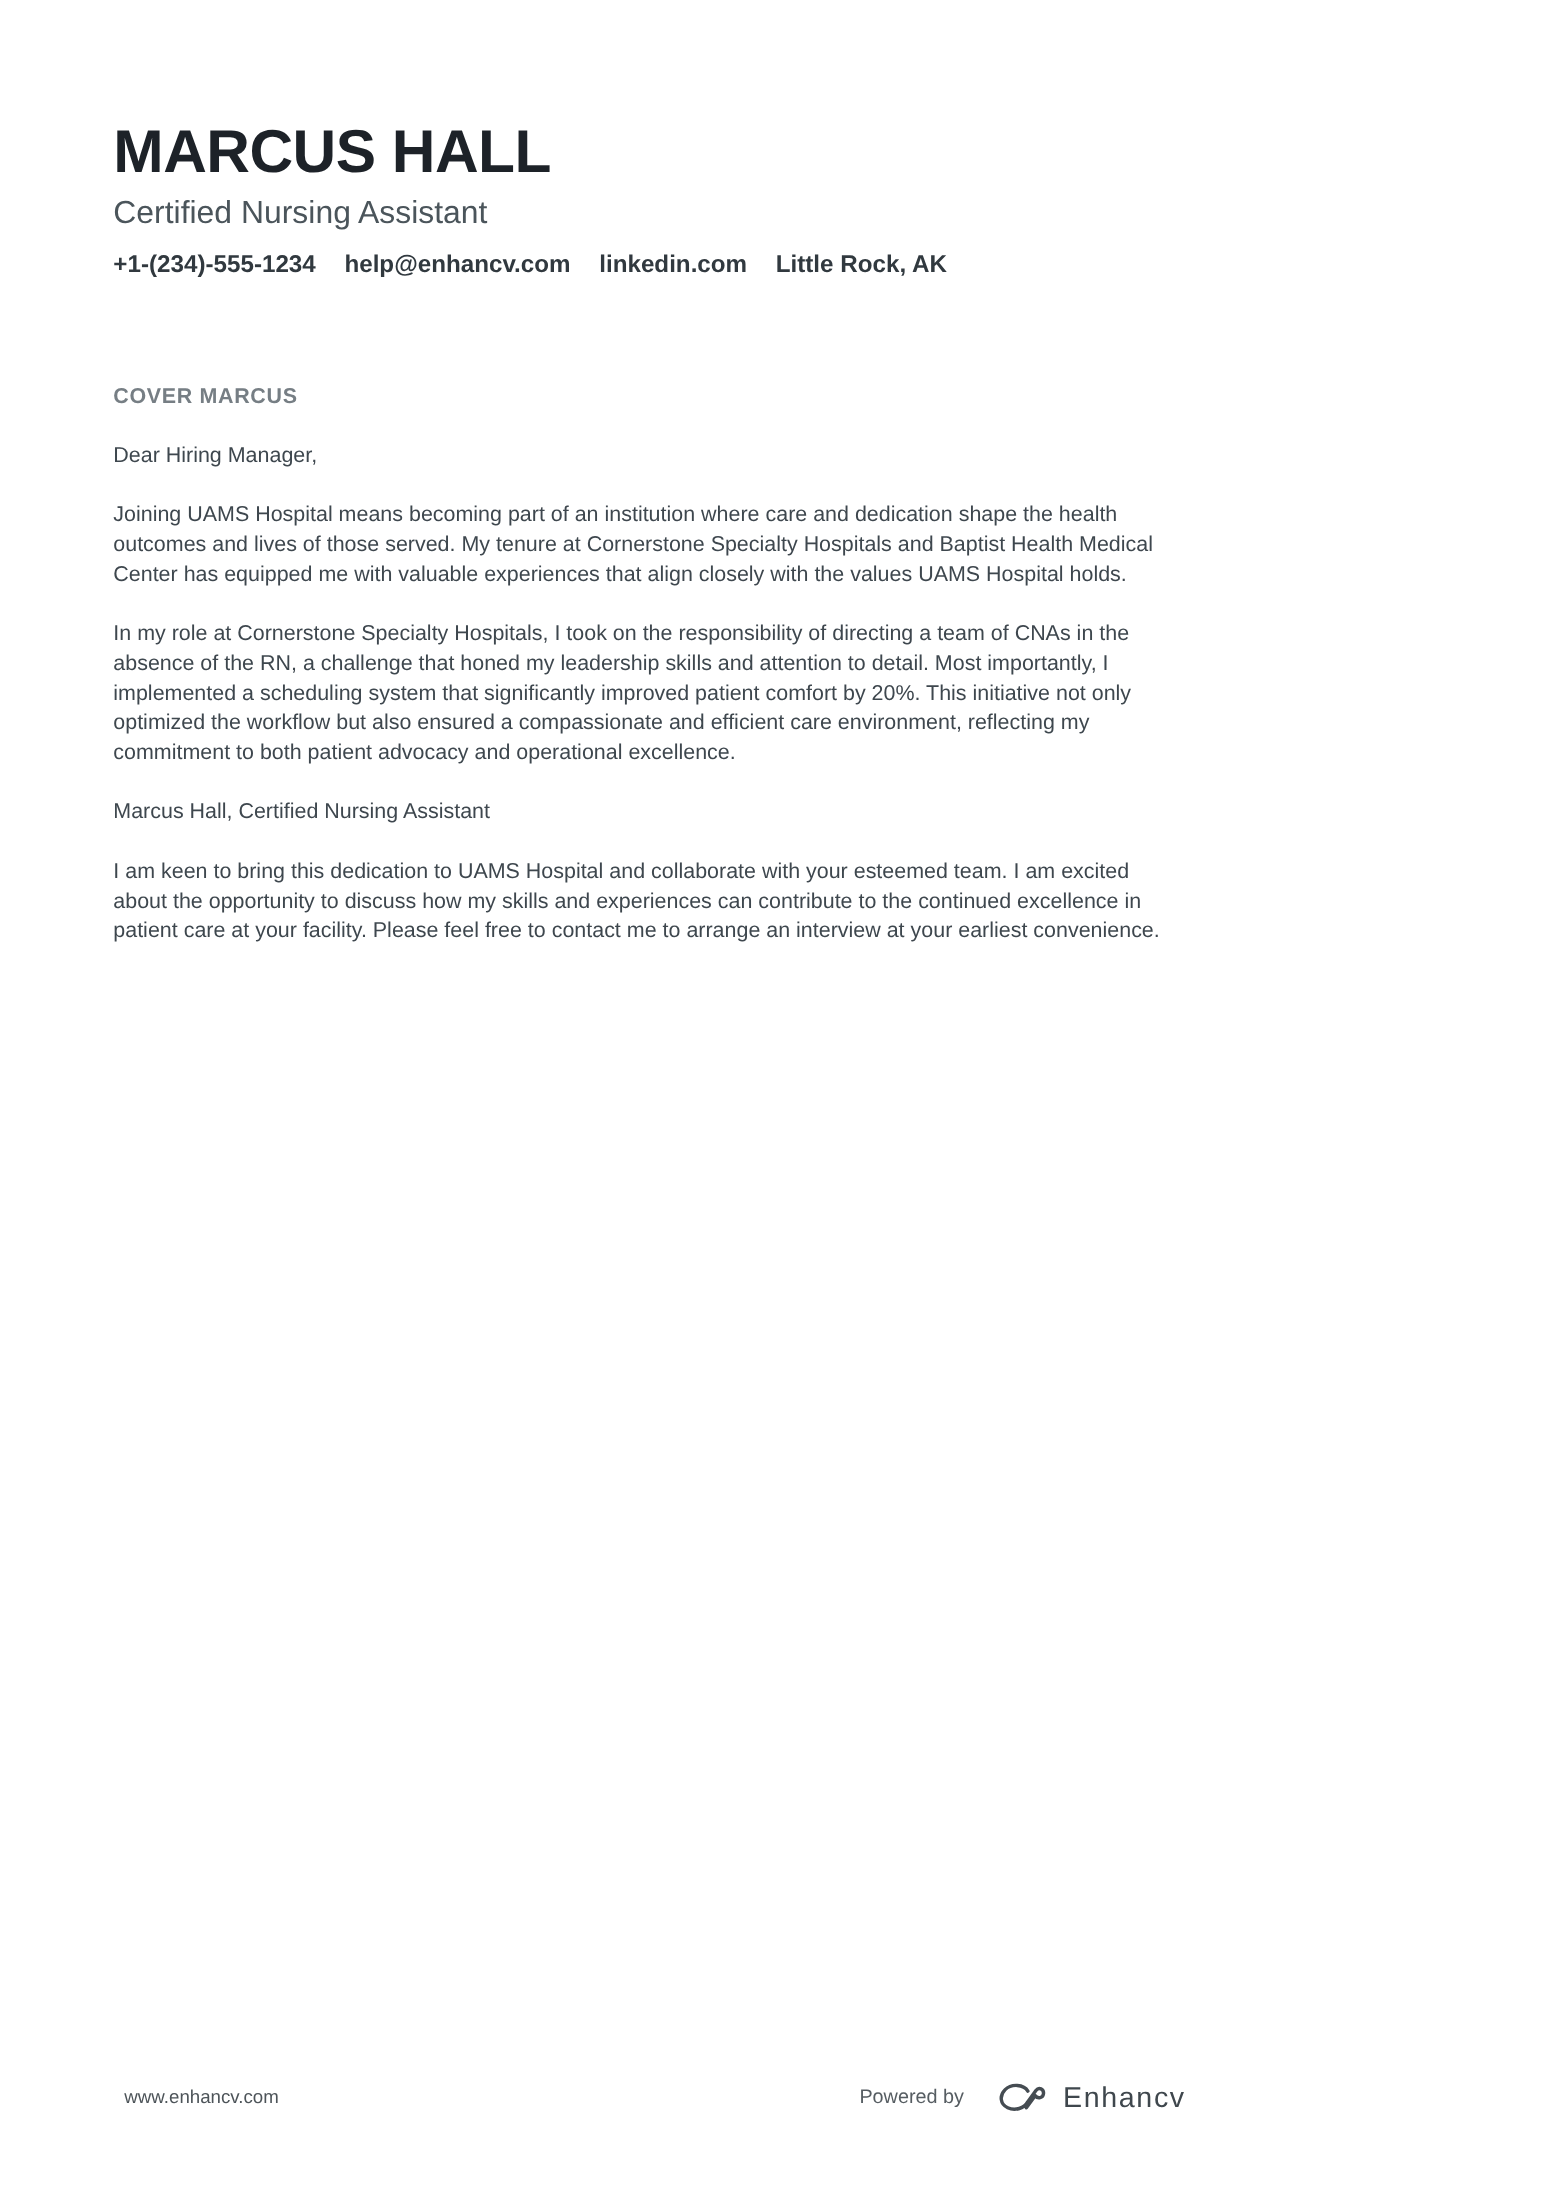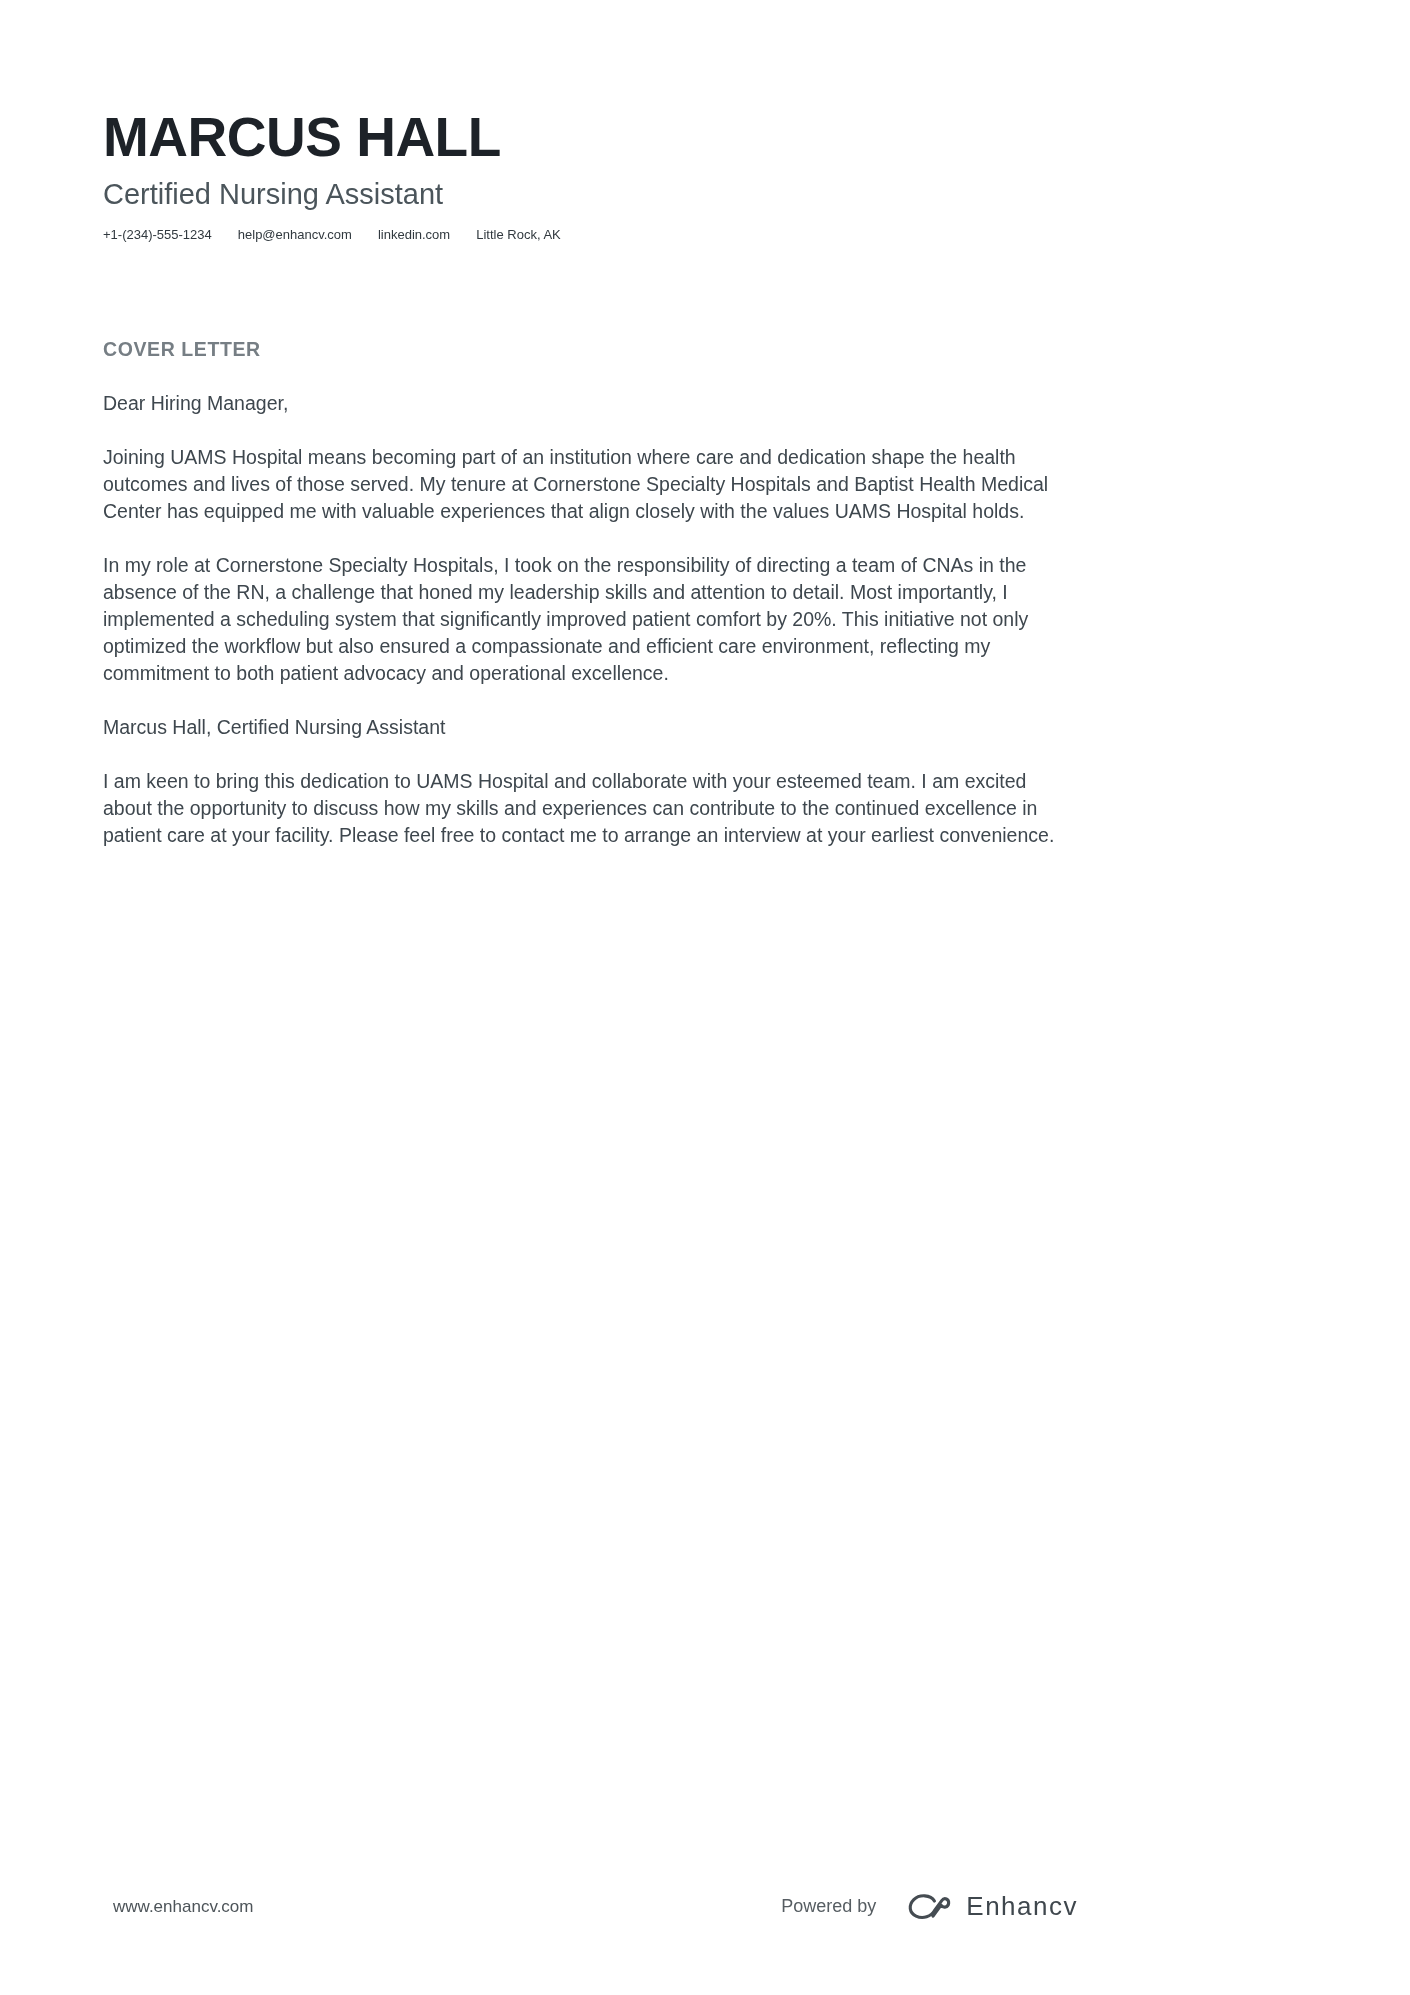--- a/index.html
+++ b/index.html
@@ -31,26 +31,27 @@
   }
   .candidate-title {
     margin: 13px 0 0 0;
     font-size: 29px;
     line-height: 1.15;
     font-weight: 400;
     color: #4b555b;
   }
   .contact-row {
     margin-top: 16px;
-    font-size: 13px;
+    font-size: 22px;
     color: #31393f;
     display: flex;
     flex-wrap: wrap;
     column-gap: 26px;
     row-gap: 4px;
+    font-weight: bold;
   }
   .contact-row span, .contact-row a {
     color: #31393f;
     text-decoration: none;
   }
   .section-title {
     margin-top: 96px;
     font-size: 19.5px;
     font-weight: 700;
     letter-spacing: 0.6px;
@@ -112,21 +113,21 @@
       <h2 class="candidate-title">Certified Nursing Assistant</h2>
       <div class="contact-row">
         <span>+1-(234)-555-1234</span>
         <a>help@enhancv.com</a>
         <a>linkedin.com</a>
         <span>Little Rock, AK</span>
       </div>
     </header>
 
     <main class="letter">
-      <div class="section-title">COVER LETTER</div>
+      <div class="section-title">COVER MARCUS</div>
       <p class="salutation">Dear Hiring Manager,</p>
       <p>Joining UAMS Hospital means becoming part of an institution where care and dedication shape the health outcomes and lives of those served. My tenure at Cornerstone Specialty Hospitals and Baptist Health Medical Center has equipped me with valuable experiences that align closely with the values UAMS Hospital holds.</p>
       <p>In my role at Cornerstone Specialty Hospitals, I took on the responsibility of directing a team of CNAs in the absence of the RN, a challenge that honed my leadership skills and attention to detail. Most importantly, I implemented a scheduling system that significantly improved patient comfort by 20%. This initiative not only optimized the workflow but also ensured a compassionate and efficient care environment, reflecting my commitment to both patient advocacy and operational excellence.</p>
       <p>Marcus Hall, Certified Nursing Assistant</p>
       <p>I am keen to bring this dedication to UAMS Hospital and collaborate with your esteemed team. I am excited about the opportunity to discuss how my skills and experiences can contribute to the continued excellence in patient care at your facility. Please feel free to contact me to arrange an interview at your earliest convenience.</p>
     </main>
 
   </div>
 
   <footer class="footer">

